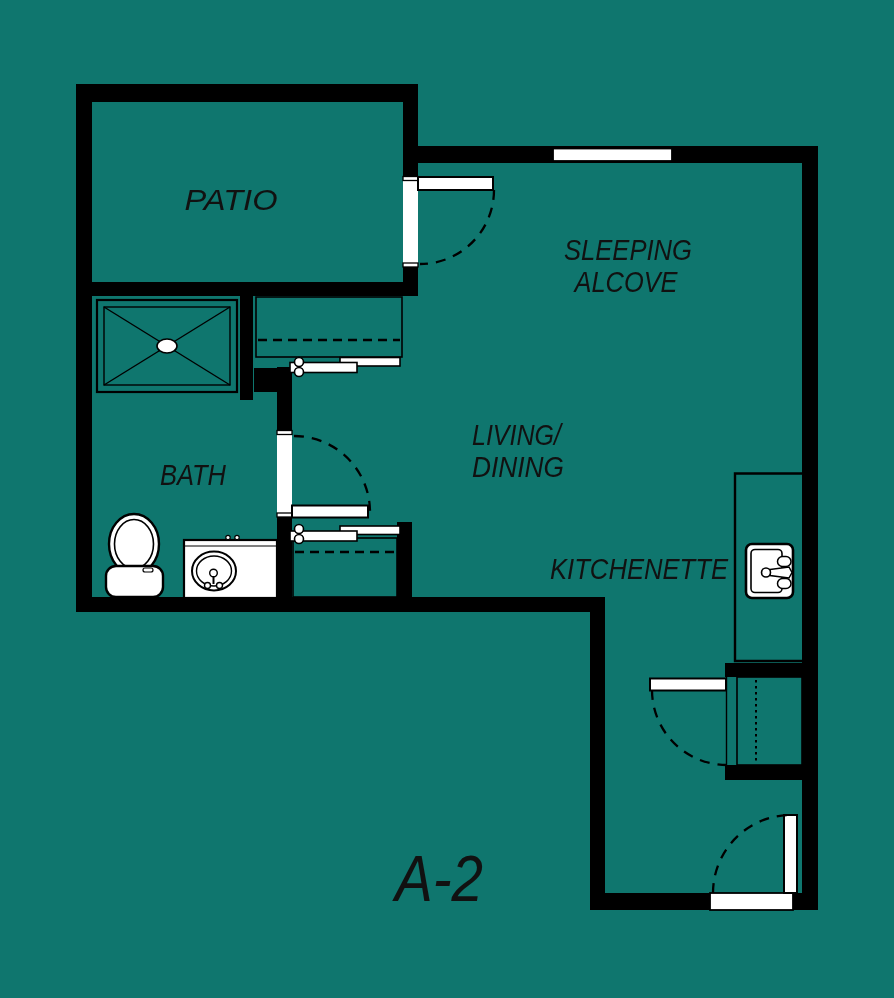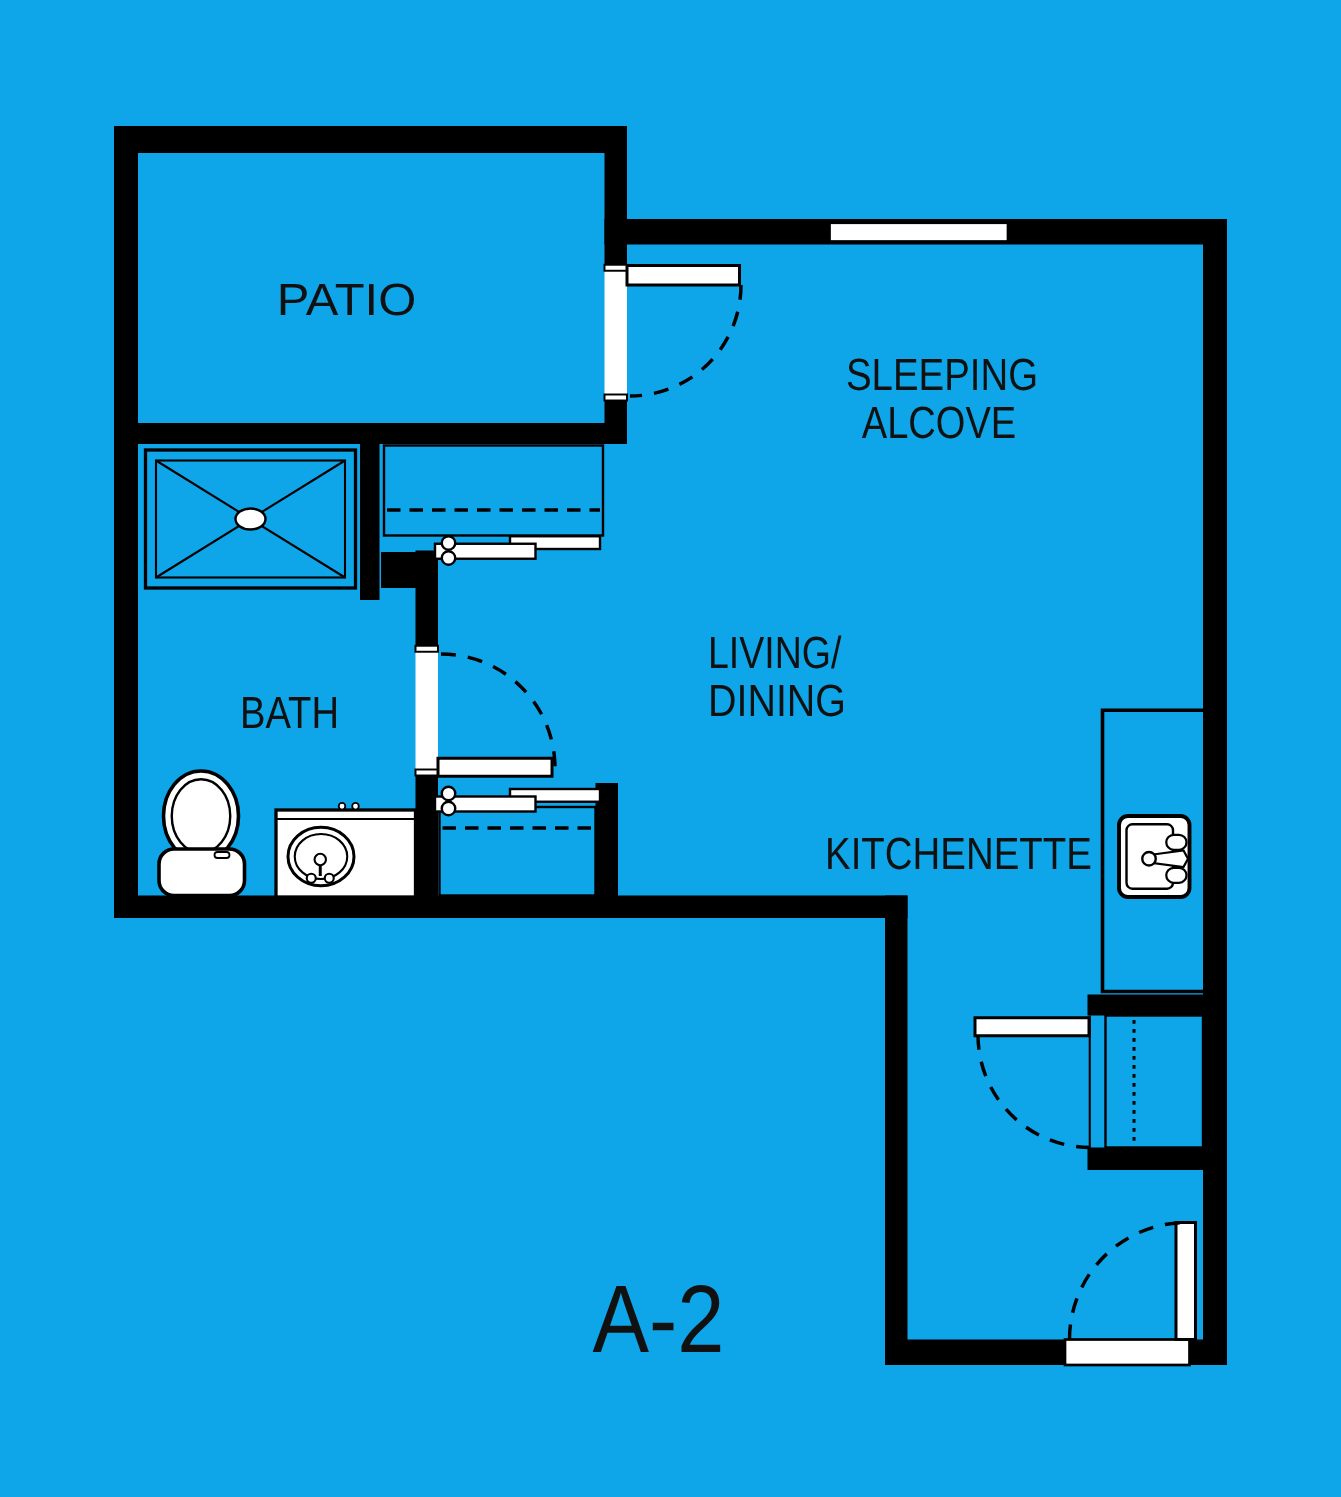--- a/index.html
+++ b/index.html
@@ -1,16 +1,16 @@
 <!DOCTYPE html>
 <html><head>
 <meta charset="utf-8">
 <style>
   html,body{margin:0;padding:0;background:#ffffff;}
-  .page{position:relative;width:894px;height:998px;background:#0ea5e9;overflow:hidden;}
+  .page{position:relative;width:894px;height:998px;background:#0f766e;overflow:hidden;font-style:italic;}
   svg{display:block;}
   text{font-family:"Liberation Sans", sans-serif;fill:#111111;}
   .room-label{font-size:30px;}
   .unit-label{font-size:64px;}
 </style>
 </head>
 <body>
 
 <div class="page">
 <svg width="894" height="998" viewBox="0 0 894 998">

